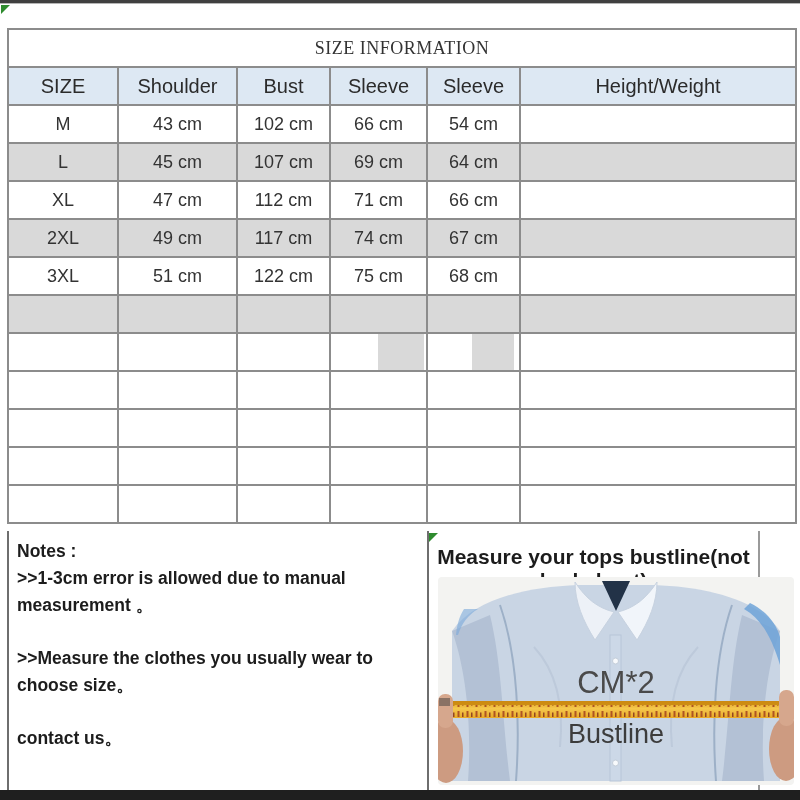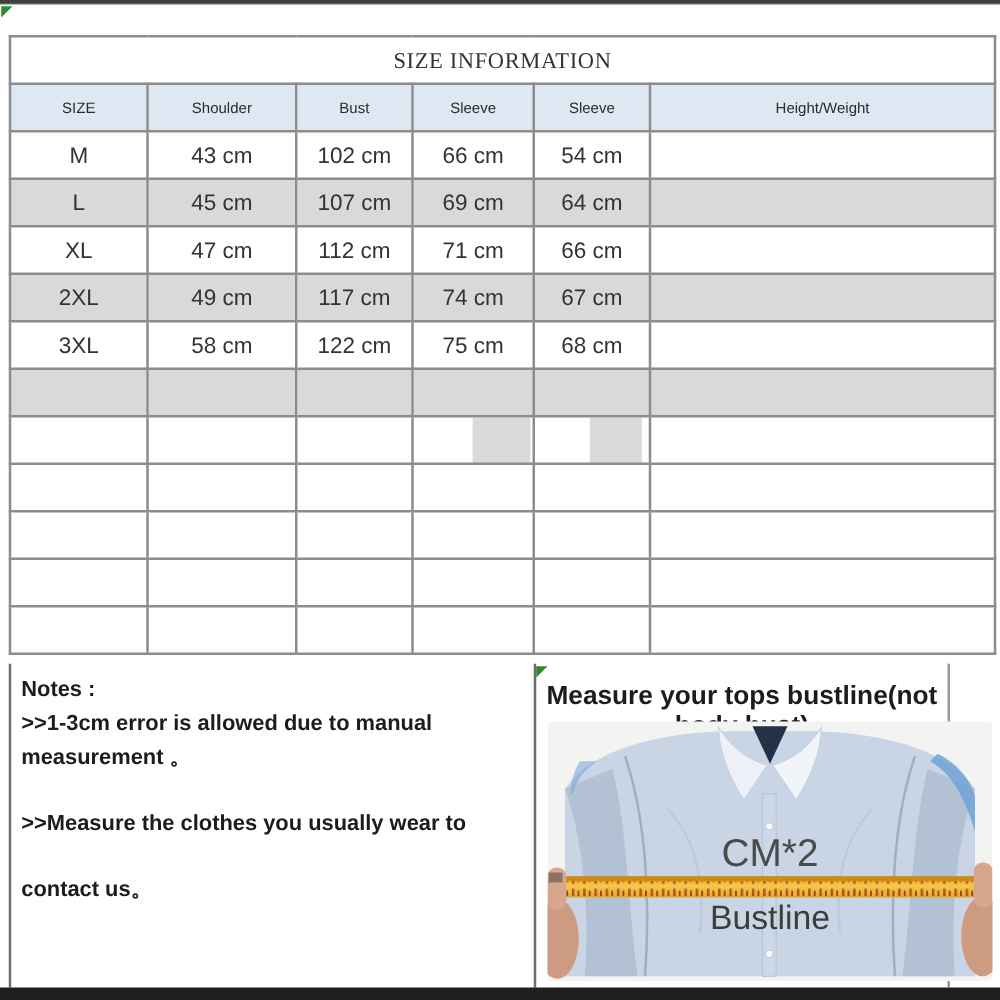--- a/index.html
+++ b/index.html
@@ -17,21 +17,21 @@
   .tri-b { left:0; top:2px; }
 
   
   table.size-table { position:absolute; left:7px; top:4px; width:788px;
     border-collapse:collapse; table-layout:fixed;
     border:2px solid #595959;margin-top:24px; }
   table.size-table td { border:2px solid #8c8c8c; text-align:center; vertical-align:middle;
     font-size:18px; color:#333333; height:38px; overflow:hidden; }
   td.title-cell { height:44px; background:#ffffff; font-family:"Liberation Serif", serif;
     font-size:26px; color:#1a1a1a; letter-spacing:0.5px; }
-  tr.header-row td { background:#dde8f3; color:#2b2b2b; font-size:12px; }
+  tr.header-row td { background:#dde8f3; color:#2b2b2b; font-size:20px; }
   tr.gray-row td { background:#d9d9d9; }
   td.part-gray-len { background-image:linear-gradient(90deg, rgba(0,0,0,0) 0 50%, #d9d9d9 50% 98%, rgba(0,0,0,0) 98%); }
   td.part-gray-slv { background-image:linear-gradient(90deg, rgba(0,0,0,0) 0 48%, #d9d9d9 48% 94%, rgba(0,0,0,0) 94%); }
 
   
   .bottom-section { position:absolute; left:7px; top:531px; width:753px; height:259px;
     display:flex; border-left:2px solid #6e6e6e; border-right:2px solid #9a9a9a; background:#ffffff; }
   .notes-cell { flex:0 0 420px; border-right:2px solid #6e6e6e; padding:7px 6px 0 8px;
     font-weight:bold; font-size:17.5px; color:#1c1c1c; }
   .note-line { height:27px; line-height:27px; white-space:nowrap; }
@@ -97,21 +97,21 @@
     <tr class="gray-row">
       <td>2XL</td>
       <td>49 cm</td>
       <td>117 cm</td>
       <td>74 cm</td>
       <td>67 cm</td>
       <td></td>
     </tr>
     <tr>
       <td>3XL</td>
-      <td>58 cm</td>
+      <td>51 cm</td>
       <td>122 cm</td>
       <td>75 cm</td>
       <td>68 cm</td>
       <td></td>
     </tr>
     <tr class="gray-row">
       <td></td>
           <td></td>
           <td></td>
       <td></td>
@@ -161,20 +161,21 @@
   </tbody>
     </table>
 
   <div class="bottom-section">
     <div class="notes-cell">
       <div class="note-line">Notes :</div>
       <div class="note-line">&gt;&gt;1-3cm error is allowed due to manual</div>
       <div class="note-line">measurement 。</div>
       <div class="note-spacer"></div>
       <div class="note-line">&gt;&gt;Measure the clothes you usually wear to</div>
+      <div class="note-line">choose size。</div>
       <div class="note-spacer"></div>
       <div class="note-line">contact us。</div>
     </div>
 
     <div class="measure-cell">
       <div class="tri tri-b"></div>
       <div class="measure-caption">Measure your tops bustline(not body bust)</div>
 
       <div class="photo">
         <svg viewBox="0 0 356 208" xmlns="http://www.w3.org/2000/svg">

